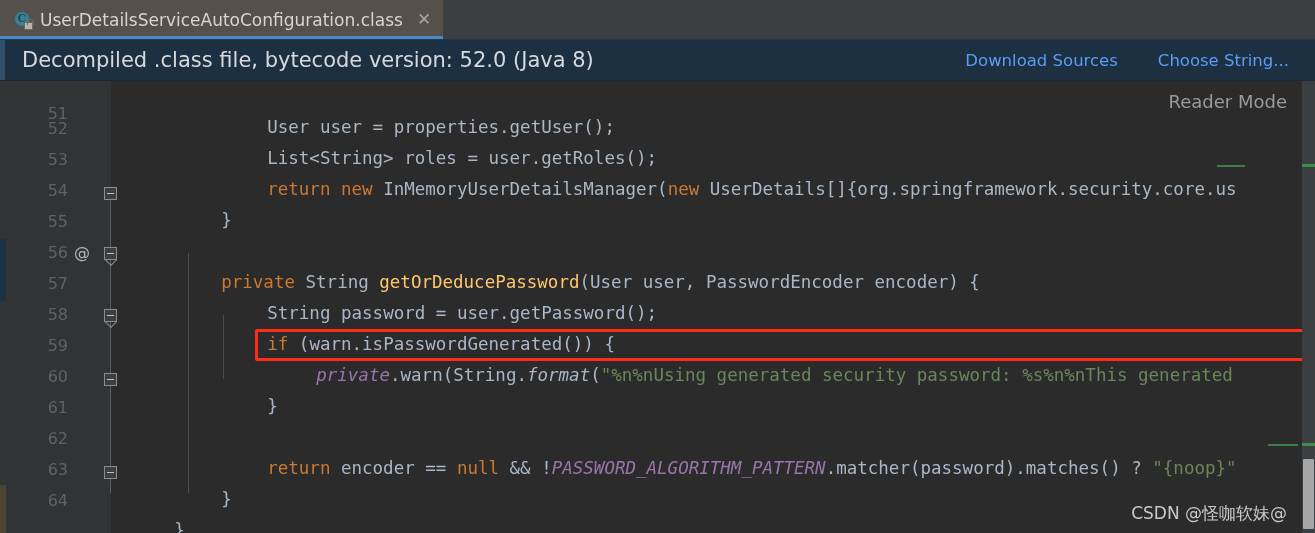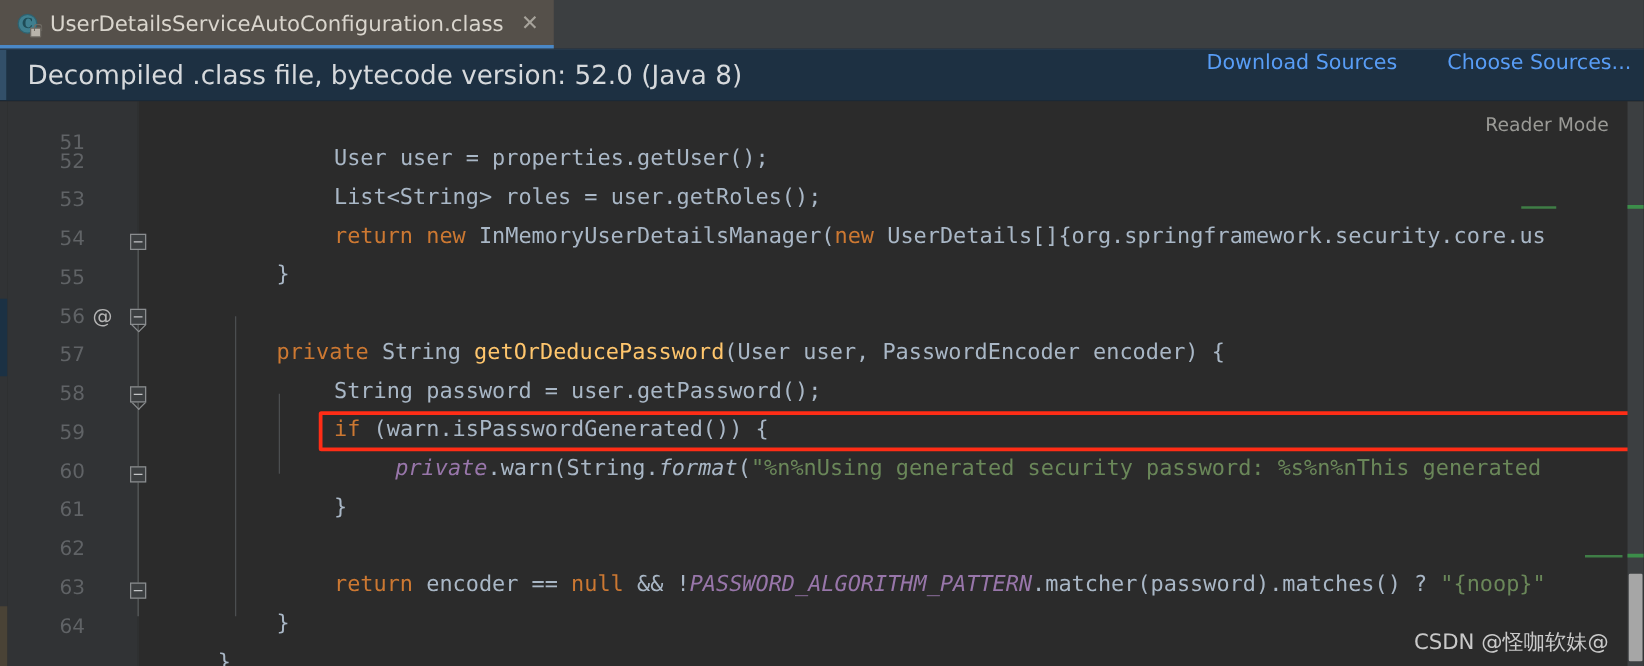--- a/index.html
+++ b/index.html
@@ -74,22 +74,22 @@
   }
   .banner-accent {
     position: absolute; left: 0; top: 0; bottom: 0; width: 5px;
     background: #324f69;
   }
   .banner-text {
     color: #d6d9dc; font-size: 21px; margin-left: 22px;
     white-space: nowrap;
   }
   .banner-links {
-    position: absolute; right: 10px; top: 0; height: 100%;
-    display: flex; align-items: flex-start; gap: 40px;
+    position: absolute; right: 26px; top: 0; height: 100%;
+    display: flex; align-items: center; gap: 40px;
   }
   .banner-link {
     color: #589df6; font-size: 16.5px; white-space: nowrap; cursor: pointer;
   }
 
   
   .editor {
     position: absolute; top: 81px; left: 0; width: 1315px; height: 452px;
     background: #2b2b2b; overflow: hidden;
   }
@@ -187,21 +187,21 @@
   .redbox {
     position: absolute;
     border: 3px solid #ff2d16;
     border-radius: 2px;
     pointer-events: none;
   }
 
   
   .reader-mode {
     position: absolute; right: 28px; top: 10px;
-    color: #9a9a96; font-size: 15px;
+    color: #9a9a96; font-size: 18px;
     font-family: "DejaVu Sans", sans-serif;
   }
 
   
   .scrollbar {
     position: absolute; right: 0; top: 0; width: 13px; height: 452px;
     background: #3c3f41;
   }
   .sb-thumb {
     position: absolute; right: 1px; width: 11px;
@@ -237,21 +237,21 @@
     <span class="tab-close">✕</span>
     <div class="tab-underline"></div>
   </div>
 </div>
 
 <div class="banner">
   <div class="banner-accent"></div>
   <span class="banner-text">Decompiled .class file, bytecode version: 52.0 (Java 8)</span>
   <div class="banner-links">
     <span class="banner-link">Download Sources</span>
-    <span class="banner-link">Choose Sources...</span>
+    <span class="banner-link">Choose String...</span>
   </div>
 </div>
 
 <div class="editor">
 
   <div class="marker-strip">
     <div class="marker-blue" style="top:158px;height:62px;"></div>
     <div class="marker-tan" style="top:404px;height:48px;"></div>
   </div>
 

